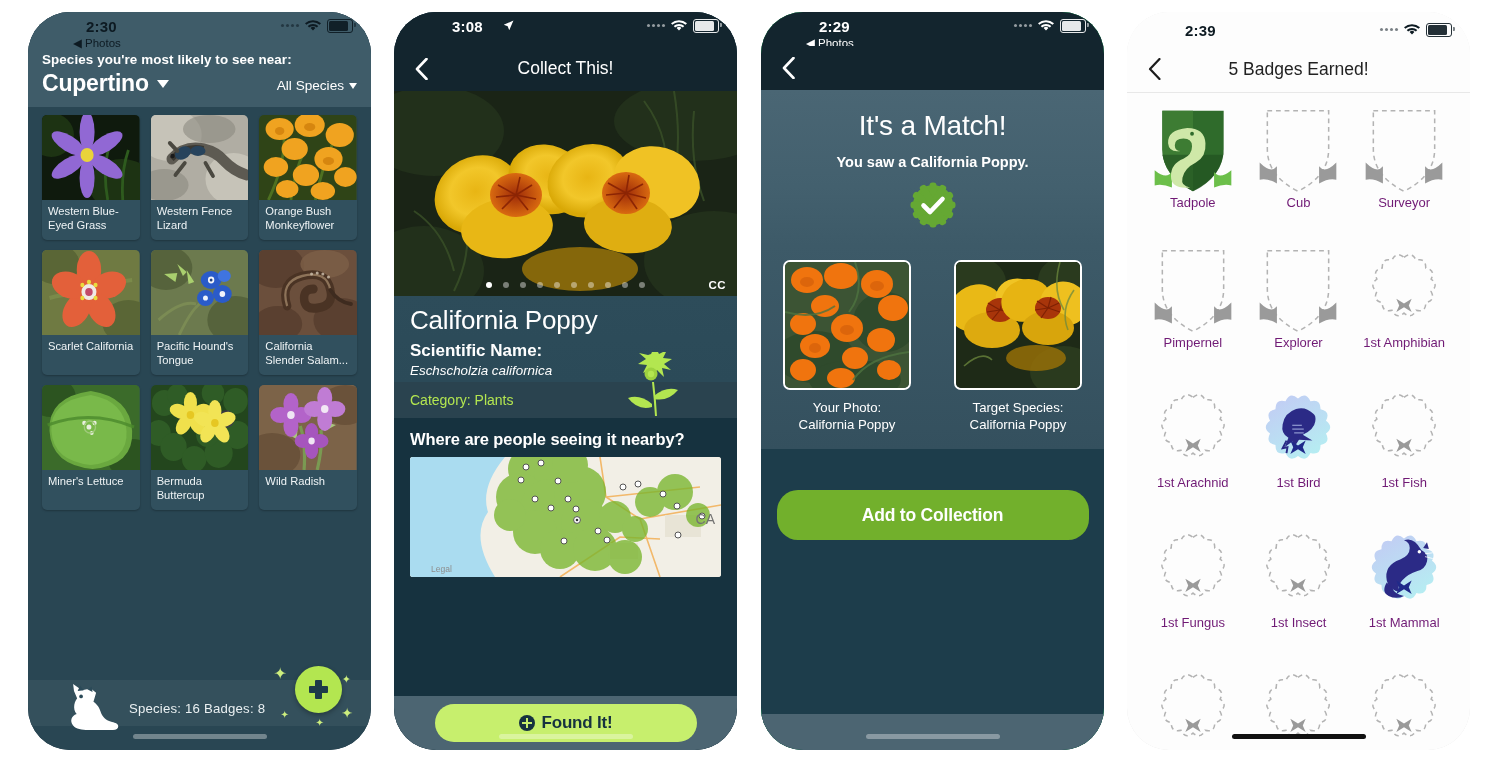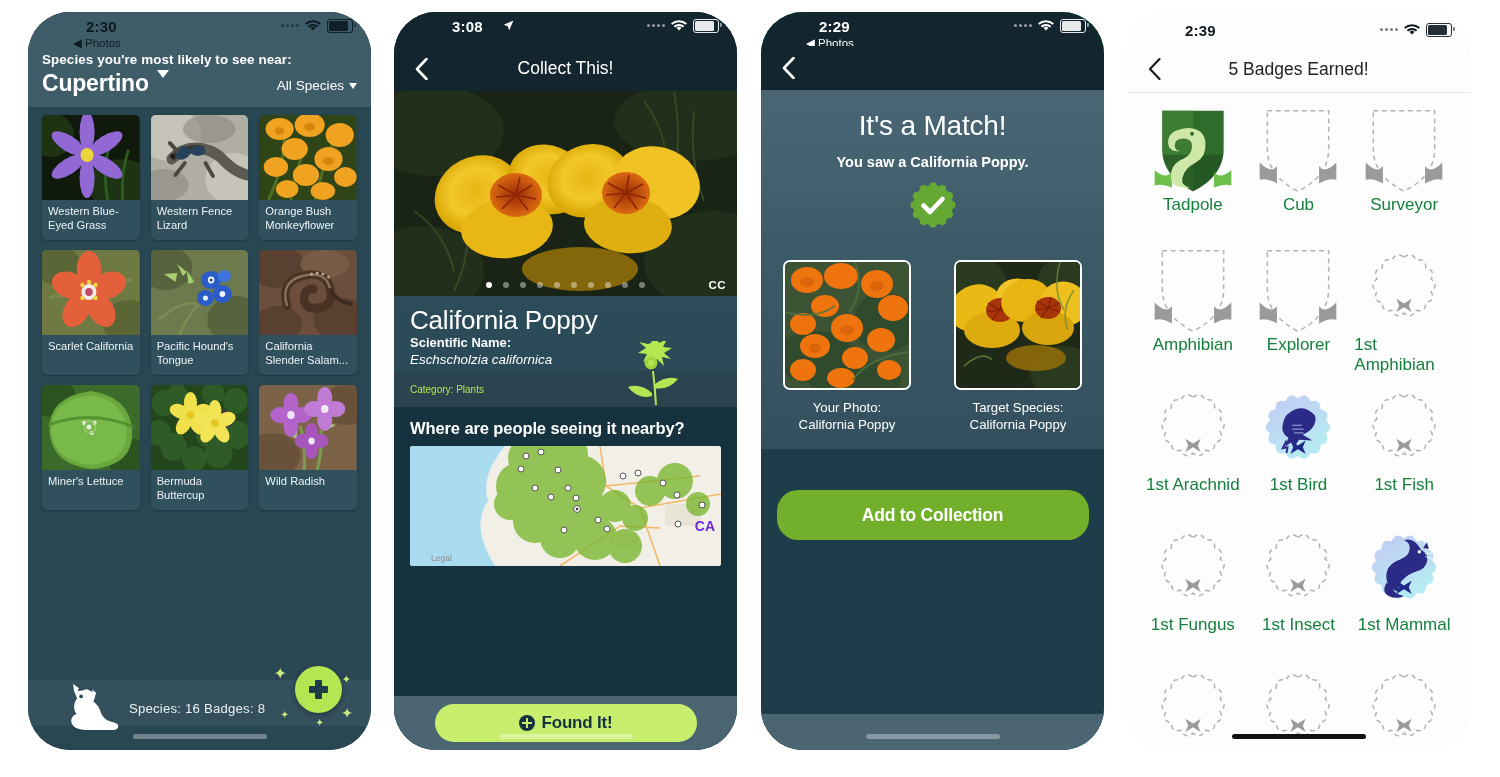--- a/index.html
+++ b/index.html
@@ -36,21 +36,21 @@
   .navbar{flex:none;position:relative;display:flex;align-items:center;justify-content:center;}
   .nav-title{font-size:17.5px;font-weight:500;}
   .nav-back{position:absolute;left:14px;top:50%;transform:translateY(-50%);display:flex;align-items:center;justify-content:center;width:26px;height:26px;}
 
   
   #p1 .screen{background:#294653;}
   #p1 .statusbar{background:#3f5c69;}
   .p1-head{flex:none;padding:6px 14px 10px 14px;background:#3f5c69;color:#fff;}
   .p1-sub{font-size:13.4px;font-weight:600;letter-spacing:.1px;}
   .p1-row{display:flex;align-items:flex-end;justify-content:space-between;margin-top:3px;}
-  .p1-city{font-size:23px;font-weight:bold;letter-spacing:-.2px;display:flex;gap:8px;}
+  .p1-city{font-size:23px;font-weight:bold;letter-spacing:-.2px;display:flex;align-items:center;gap:8px;}
   .p1-filter{font-size:13.6px;display:flex;align-items:center;gap:5px;padding-bottom:4px;}
   .caret{width:0;height:0;border-left:6px solid transparent;border-right:6px solid transparent;border-top:8px solid currentColor;}
   .caret.sm{border-left-width:4.5px;border-right-width:4.5px;border-top-width:6px;}
 
   .grid{flex:none;padding:8px 14px 0 14px;display:grid;grid-template-columns:repeat(3,1fr);gap:10px 11px;}
   .card{background:#31505e;border-radius:5px;overflow:hidden;display:flex;flex-direction:column;box-shadow:0 1px 2px rgba(0,0,0,.25);}
   .card .thumb{height:85px;width:100%;position:relative;overflow:hidden;}
   .card .cname{color:#eef3f5;font-size:11.2px;line-height:1.23;padding:5px 6px 7px 6px;min-height:28px;}
 
   .p1-spacer{flex:1;}
@@ -73,31 +73,31 @@
   #p2 .statusbar{background:#13252e;}
   #p2 .navbar{height:45px;background:#13252e;color:#fff;}
   .hero{flex:none;height:205px;position:relative;overflow:hidden;}
   .dots-row{position:absolute;left:0;right:0;bottom:8px;display:flex;justify-content:center;gap:11px;}
   .dots-row i{width:6px;height:6px;border-radius:50%;background:rgba(255,255,255,.42);display:block;}
   .dots-row i.on{background:#fff;}
   .cc{position:absolute;right:11px;bottom:5px;color:#fff;font-size:11.5px;font-weight:bold;letter-spacing:.5px;}
 
   .sp-info{flex:none;padding:10px 16px 4px 16px;color:#fff;position:relative;background:linear-gradient(180deg,#2d4c5a 0%,#2b4a58 100%);}
   .sp-title{font-size:26px;font-weight:400;letter-spacing:-.2px;line-height:1.12;}
-  .sp-sci-lbl{font-size:13px;font-weight:bold;margin-top:0;}
+  .sp-sci-lbl{font-size:17px;font-weight:bold;margin-top:6px;}
   .sp-sci{font-size:13.4px;font-style:italic;margin-top:2px;}
   .catbar{flex:none;height:36px;background:rgba(255,255,255,.085);display:flex;align-items:center;padding:0 16px;position:relative;}
-  .cat-text{color:#b3e650;font-size:10px;}
+  .cat-text{color:#b3e650;font-size:14px;}
   .cat-flower{position:absolute;right:52px;top:-30px;width:62px;height:66px;}
 
   .nearby{flex:1;background:#16323f;padding:12px 16px 0 16px;overflow:hidden;}
   .nearby h3{margin:0 0 8px 0;color:#fff;font-size:16.5px;font-weight:bold;letter-spacing:-.1px;}
   .mapbox{height:120px;border-radius:3px;overflow:hidden;position:relative;background:#f1eee6;}
   .map-legal{position:absolute;left:5px;bottom:3px;font-size:8.5px;color:#8d8d8d;padding-left:16px;}
-  .map-ca{position:absolute;right:6px;top:72px;font-size:14px;color:#6d28d9;font-weight:700;}
+  .map-ca{position:absolute;right:6px;top:54px;font-size:14px;color:#737373;font-weight:400;}
 
   .btnbar{flex:none;height:54px;background:#4c6572;display:flex;align-items:center;justify-content:center;}
   .btn-found{width:262px;height:38px;border-radius:19px;background:#c7ef6d;color:#16323f;font-size:17px;font-weight:bold;display:flex;align-items:center;justify-content:center;gap:7px;letter-spacing:-.2px;}
   .pluscircle{width:16px;height:16px;border-radius:50%;background:#16323f;position:relative;flex:none;}
   .pluscircle::before,.pluscircle::after{content:"";position:absolute;background:#c7ef6d;}
   .pluscircle::before{left:7px;top:3px;width:2.4px;height:10px;}
   .pluscircle::after{top:6.8px;left:3px;height:2.4px;width:10px;}
 
   
   #p3 .screen{background:#22c55e;}
@@ -115,21 +115,21 @@
   .btn-add{margin-top:41px;width:312px;height:50px;border-radius:21px;background:#72b02c;color:#fff;font-size:17.5px;font-weight:bold;display:flex;align-items:center;justify-content:center;letter-spacing:-.2px;}
   .p3-foot{position:absolute;left:0;right:0;bottom:0;height:36px;background:#4c6572;}
 
   
   #p4 .screen{background:#fdfdfd;}
   #p4 .statusbar{background:#fdfdfd;}
   #p4 .navbar{height:46px;background:#fdfdfd;color:#222;border-bottom:1px solid #e8e8e8;}
   .badges{flex:1;padding:12px 16px 0 16px;display:grid;grid-template-columns:repeat(3,1fr);grid-auto-rows:140px;column-gap:6px;overflow:hidden;}
   .badge{display:flex;flex-direction:column;align-items:center;}
   .badge .art{height:92px;display:flex;align-items:center;justify-content:center;}
-  .badge .bl{font-size:17px;color:#15803d;margin-top:-2px;}
+  .badge .bl{font-size:13px;color:#701a75;margin-top:-2px;}
 
   svg{display:block;}
 </style>
 </head>
 <body>
 
 <div class="stage">
 
   <div class="phone dark" id="p1">
     <div class="screen">
@@ -964,21 +964,21 @@
       <linearGradient id="gradmam" x1="0" y1="0" x2="0.6" y2="1">
                     <stop offset="0%" stop-color="#c3c9f4"></stop>
                     <stop offset="100%" stop-color="#b6ecf2"></stop>
                   </linearGradient>
     </defs>
                 <path d="M10 6 H74 V46 Q74 74 42 90 Q10 74 10 46 Z" fill="none" stroke="#b3b3b3" stroke-width="1.6" stroke-dasharray="5 4"></path>
       <path d="M2 60 q12 12 18 4 l0 18 q-10 -6 -18 -4z" fill="#9a9a9a"></path>
       <path d="M82 60 q-12 12 -18 4 l0 18 q10 -6 18 -4z" fill="#9a9a9a"></path>
               </svg>
             </div>
-            <div class="bl">Amphibian</div>
+            <div class="bl">Pimpernel</div>
           </div>
           <div class="badge">
             <div class="art">
               <svg width="84" height="92" viewBox="0 0 84 96">
     <defs>
       <linearGradient id="gradbird" x1="0" y1="0" x2="0.6" y2="1">
                     <stop offset="0%" stop-color="#c3c9f4"></stop>
                     <stop offset="100%" stop-color="#b6ecf2"></stop>
                   </linearGradient>
       <linearGradient id="gradmam" x1="0" y1="0" x2="0.6" y2="1">

